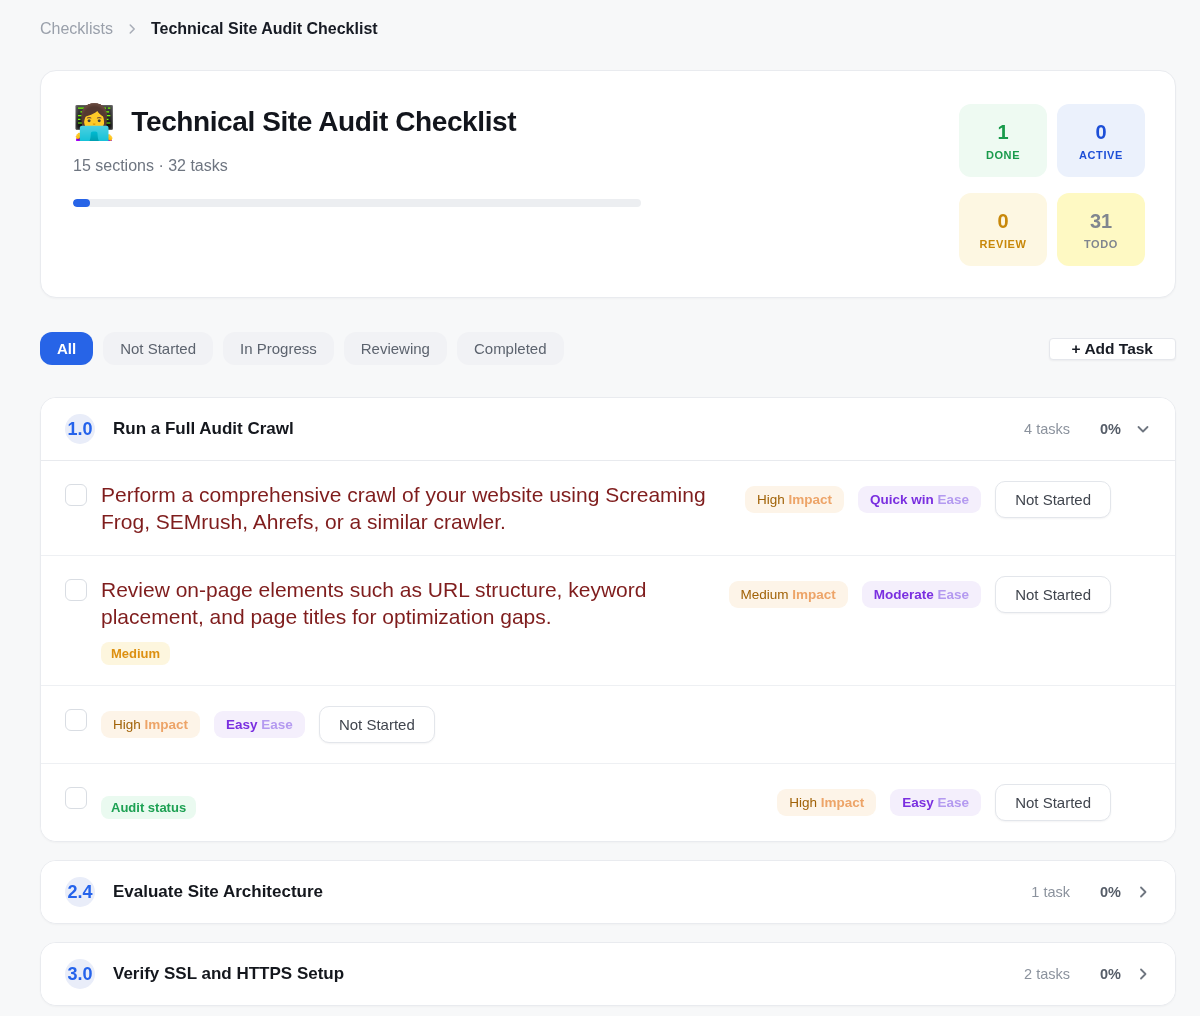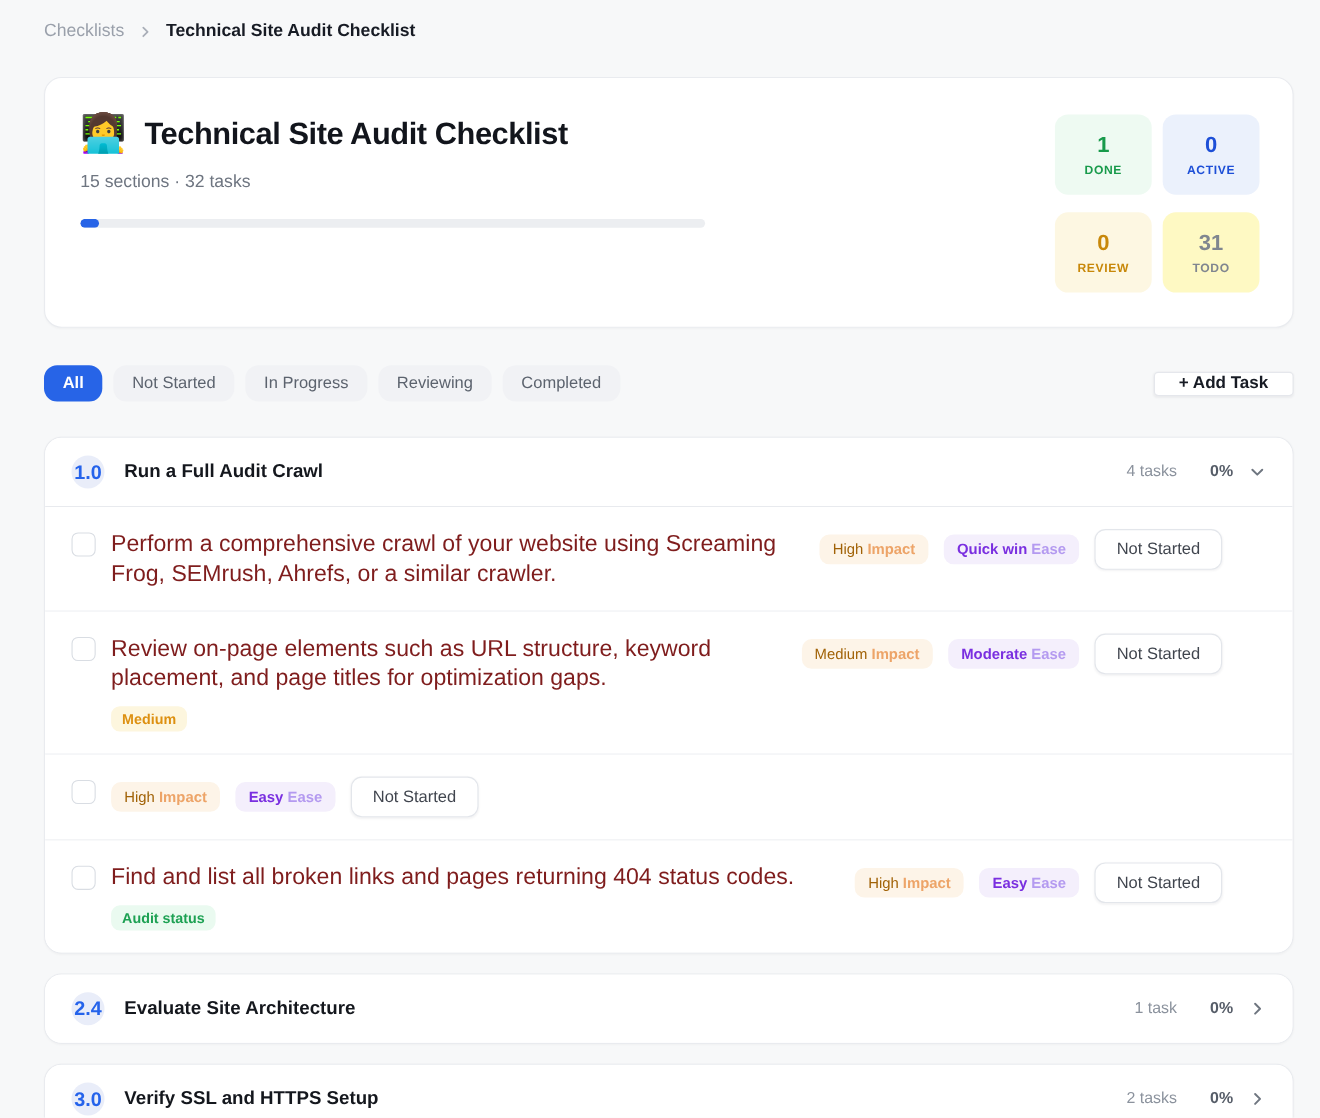--- a/index.html
+++ b/index.html
@@ -214,21 +214,20 @@
         <div class="task-badges">
           <span class="pill pill-impact"><span class="lvl">High</span> <span class="sfx">Impact</span></span>
           <span class="pill pill-ease"><span class="lvl">Easy</span> <span class="sfx">Ease</span></span>
           <button class="status-btn">Not Started</button>
         </div>
       </div>
 
       <div class="task-row">
         <span class="checkbox"></span>
         <div class="task-body">
-          <p class="task-text">Find and list all broken links and pages returning 404 status codes.</p>
           <span class="task-tag tag-success">Audit status</span>
         </div>
         <div class="task-badges">
           <span class="pill pill-impact"><span class="lvl">High</span> <span class="sfx">Impact</span></span>
           <span class="pill pill-ease"><span class="lvl">Easy</span> <span class="sfx">Ease</span></span>
           <button class="status-btn">Not Started</button>
         </div>
       </div>
 
     </div>

